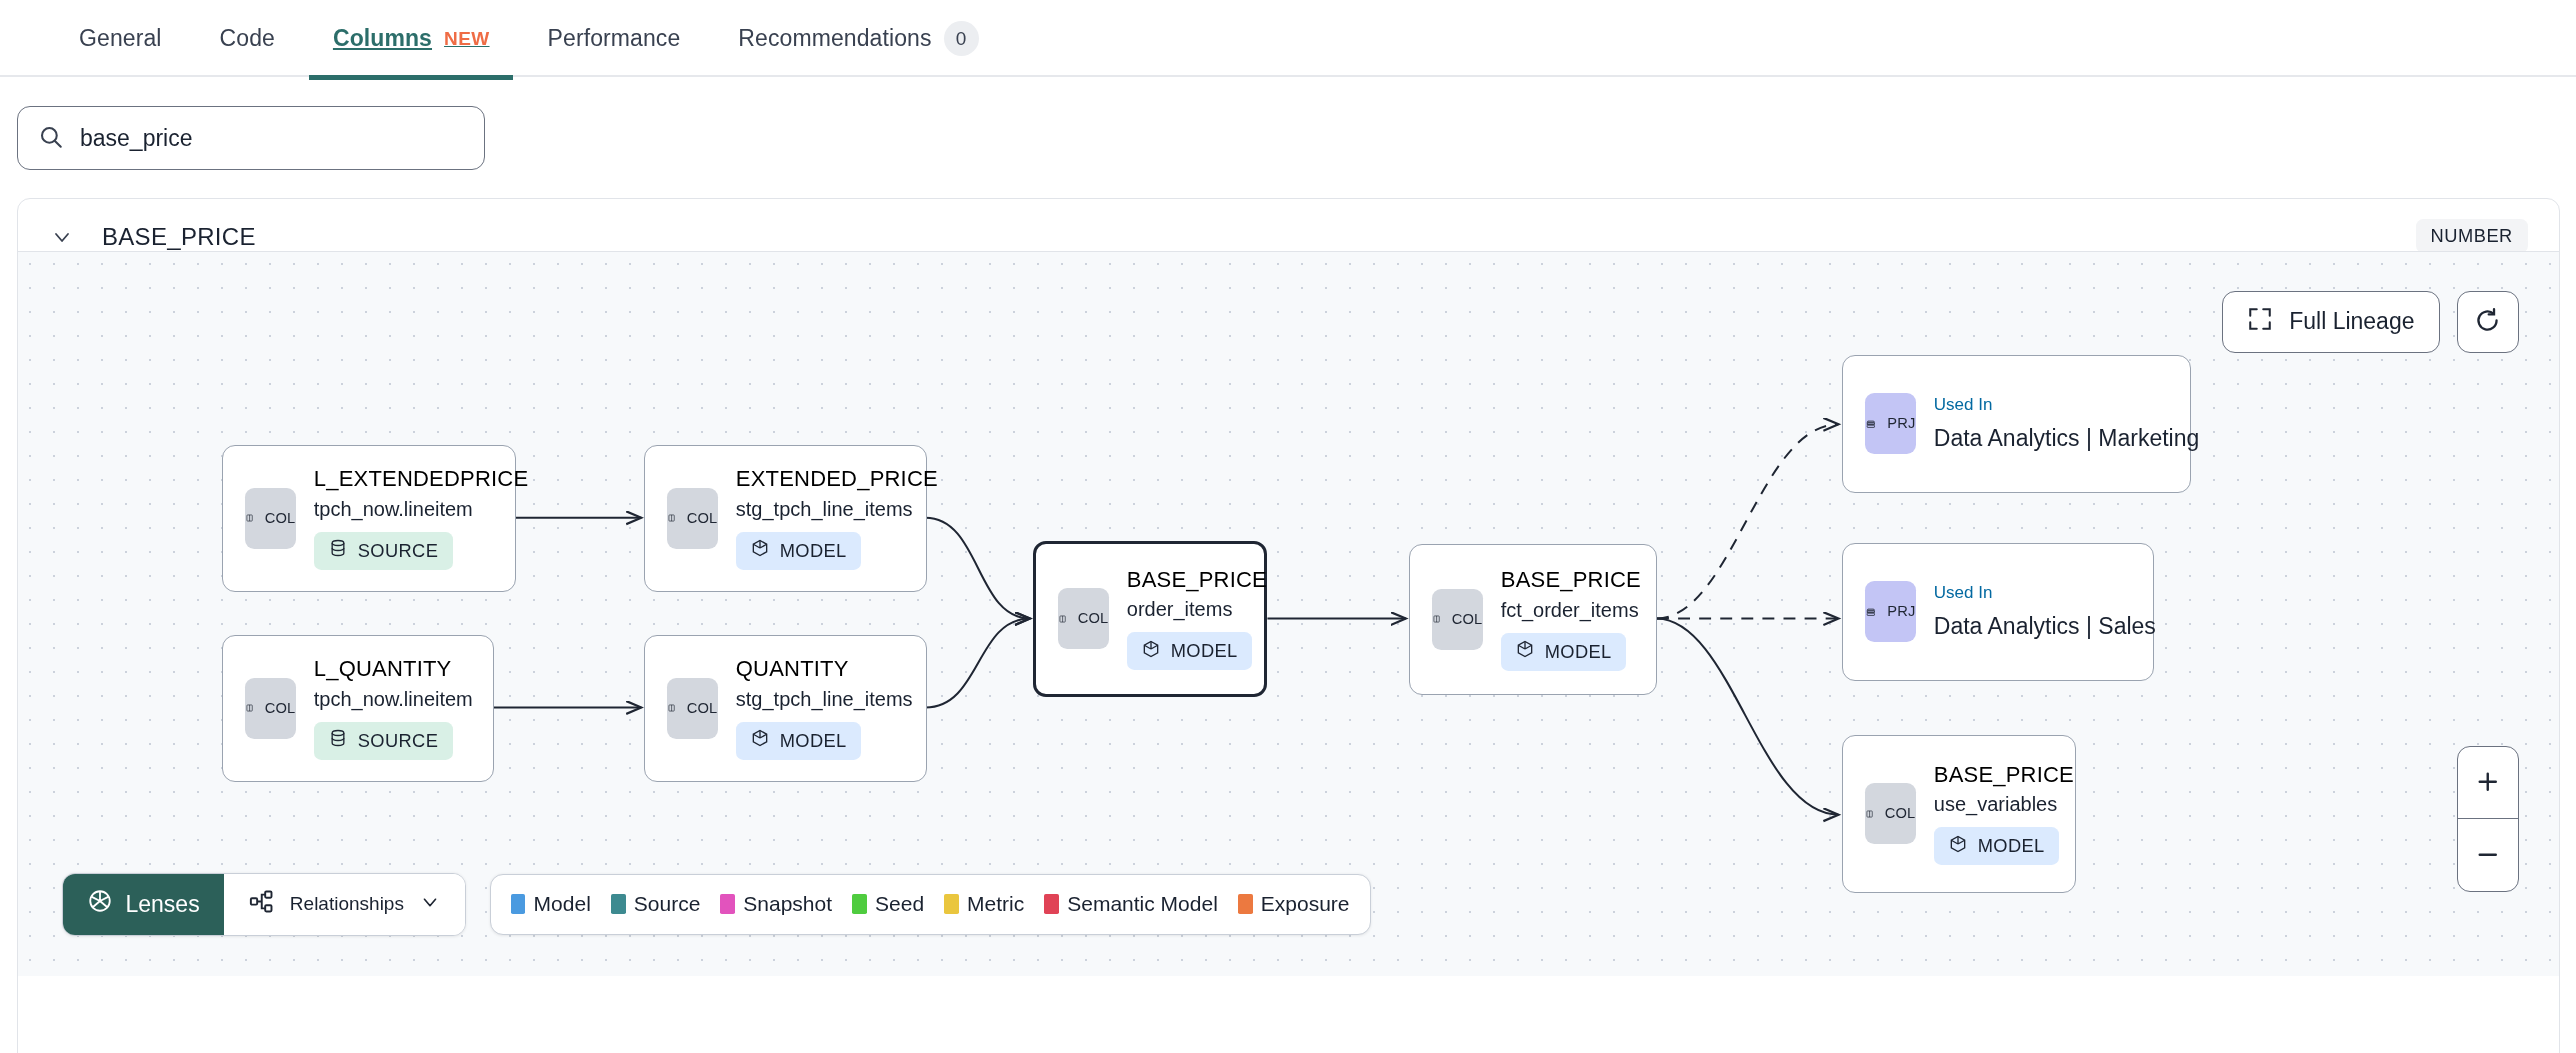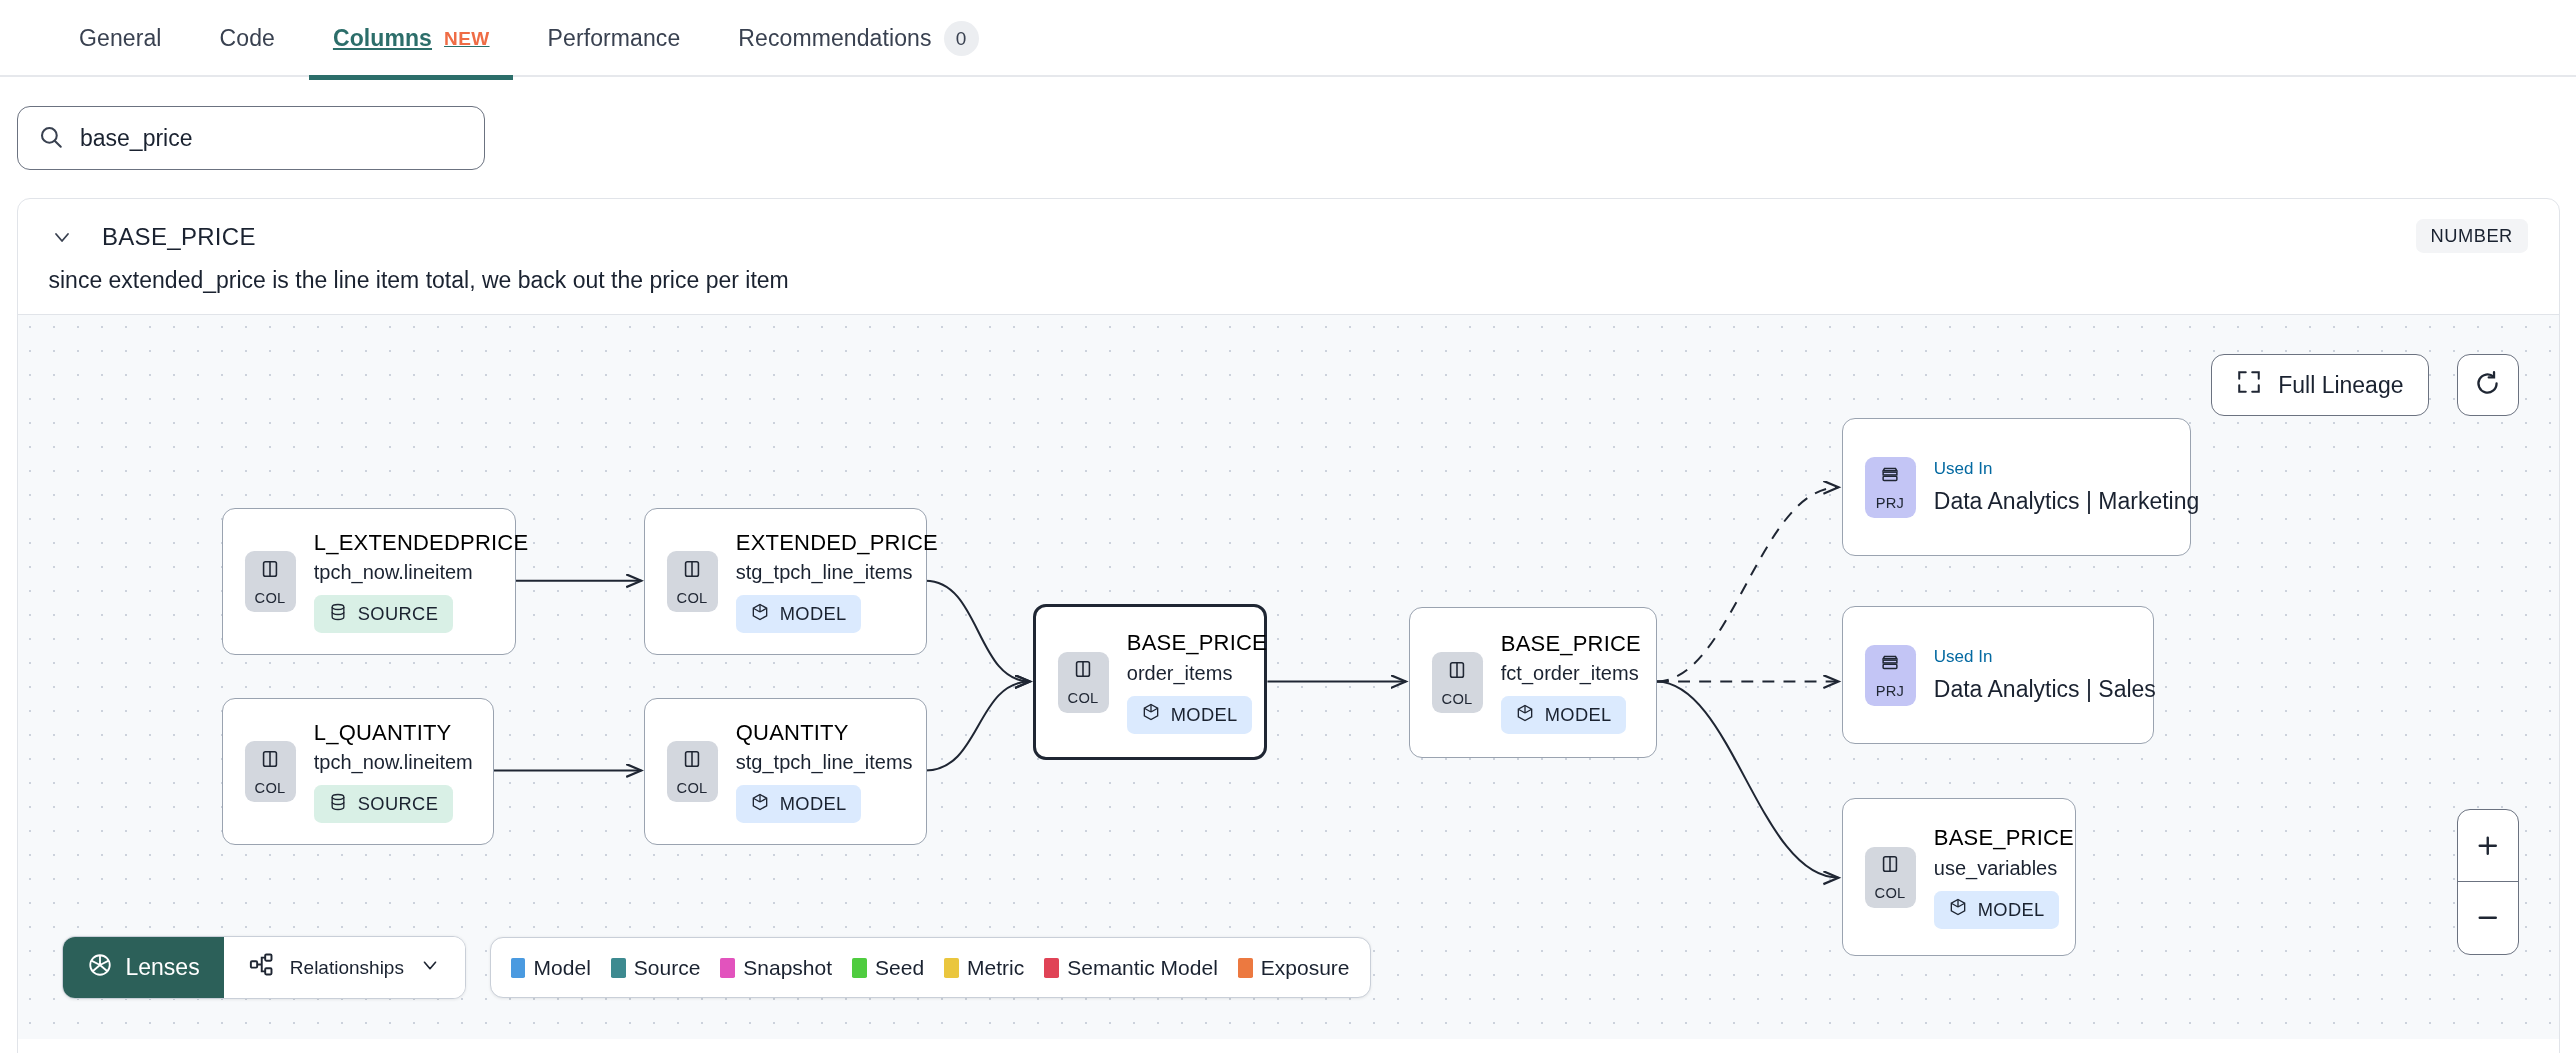--- a/index.html
+++ b/index.html
@@ -122,21 +122,21 @@
     display: flex; align-items: center;
     z-index: 3;
   }
   .node.selected { border: 3.7px solid #1f2633; }
   .node .icon-chip {
     flex: none;
     width: 51px; height: 61px;
     background: #d3d7de;
     border-radius: 9.2px;
     margin-left: 22px;
-    display: flex; flex-direction: column;
+    display: flex; flex-direction: row;
     align-items: center; justify-content: center;
     gap: 11px;
   }
   .node .icon-chip.prj { background: #c3c5f5; }
   .node .icon-chip .chip-label {
     font-size: 14.7px; color: #1f2633; letter-spacing: 0.2px; line-height: 1;
   }
   .node .body {
     padding: 0 16.5px 0 18.3px;
     display: flex; flex-direction: column; gap: 5.5px;
@@ -157,21 +157,21 @@
   }
   .node .n-badge.model { background: #dbeafe; }
   .node .n-badge.source { background: #d9f0e6; }
   .node.prj-node .body { gap: 9.2px; }
   .node.prj-node .n-used { font-size: 17px; color: #0369a1; }
   .node.prj-node .n-name { font-size: 23px; color: #1a2230; white-space: nowrap; }
 
   
   .ctrl-topright {
     position: absolute; top: 39px; right: 40px;
-    display: flex; gap: 28px; z-index: 6;
+    display: flex; gap: 17px; z-index: 6;
   }
   .btn-full {
     height: 62px; padding: 0 24px;
     background: #fff; border: 1.5px solid #6b7280; border-radius: 13px;
     display: flex; align-items: center; gap: 16.5px;
     font-size: 23px; color: #1a2230; cursor: pointer;
   }
   .btn-icon {
     width: 62px; height: 62px;
     background: #fff; border: 1.5px solid #6b7280; border-radius: 13px;
@@ -257,21 +257,20 @@
   <div class="panel-head">
     <span class="chev">
       <svg width="24" height="24" viewBox="0 0 24 24" fill="none" stroke="#394150" stroke-width="1.8">
         <polyline points="6 9 12 16 18 9" stroke-linecap="round" stroke-linejoin="round"></polyline>
       </svg>
     </span>
     <span class="col-title">BASE_PRICE</span>
     <span class="type-badge">NUMBER</span>
   </div>
 
-  <div class="col-desc">since extended_price is the line item total, we back out the price per item</div>
 
   <div class="canvas">
 
     <svg class="edges" viewBox="0 0 2772 790" preserveAspectRatio="none">
       <defs>
         <marker id="ah" markerWidth="9" markerHeight="9" refX="7.5" refY="3.2" orient="auto" markerUnits="strokeWidth">
           <path d="M0,0 L7.5,3.2 L0,6.4" fill="none" stroke="#1f2633" stroke-width="1.1"></path>
         </marker>
       </defs>
       <g id="edge-layer" fill="none" stroke="#1f2633" stroke-width="2.2" marker-end="url(#ah)">

